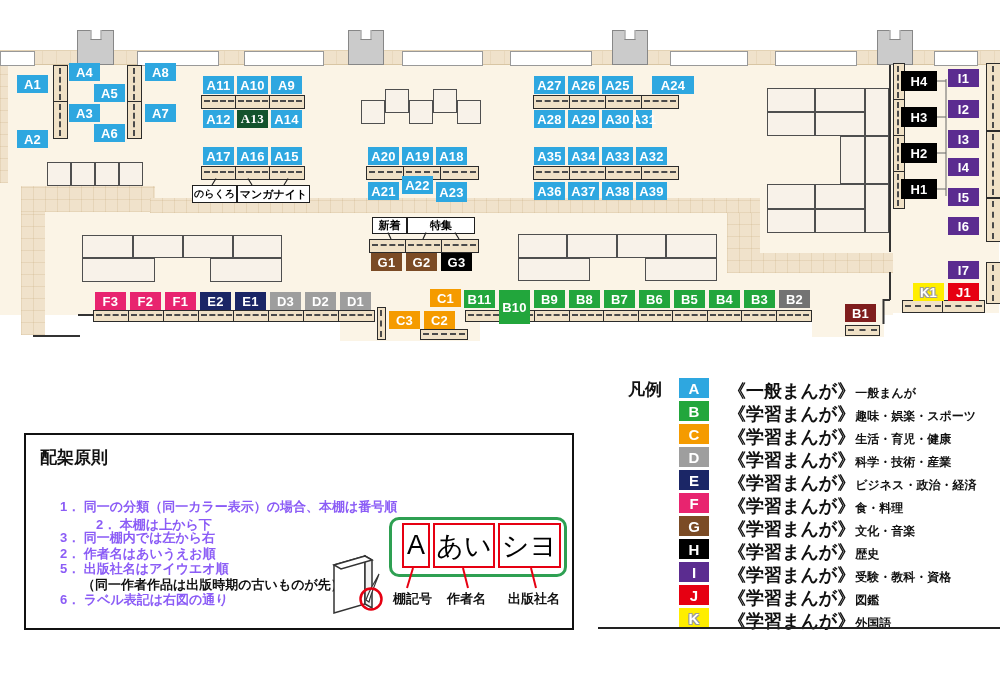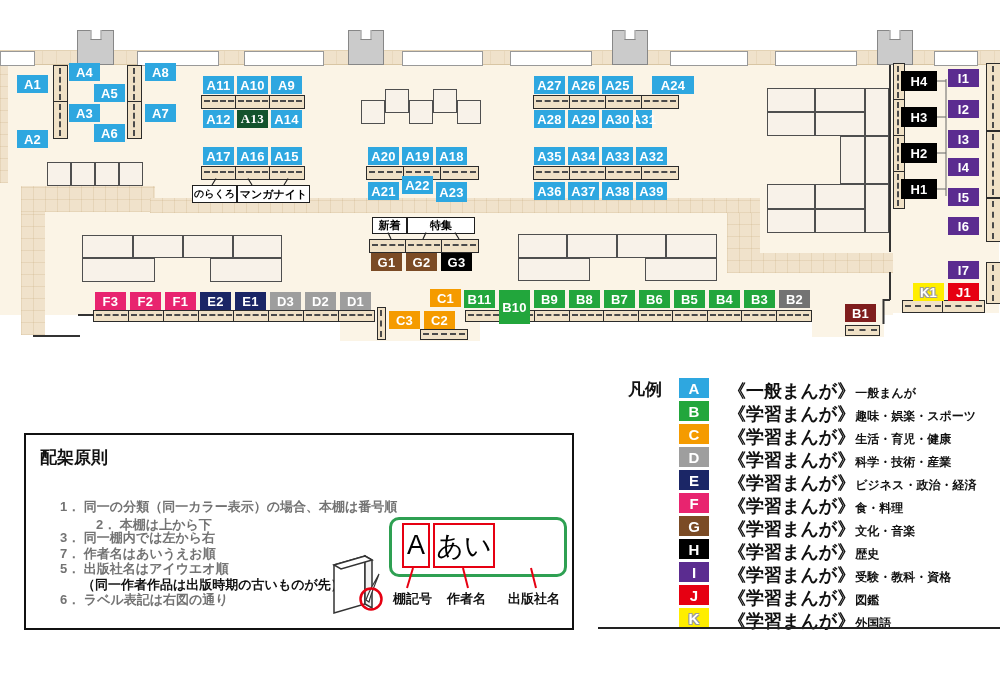--- a/index.html
+++ b/index.html
@@ -24,21 +24,21 @@
   .maplabel{display:flex;align-items:center;justify-content:center;color:#fff;font-weight:bold;
     font-size:13px;z-index:3;letter-spacing:.3px;}
   .outline-text{text-shadow:-1px -1px 0 #9b9b9b,1px -1px 0 #9b9b9b,-1px 1px 0 #9b9b9b,1px 1px 0 #9b9b9b;}
   .callout{background:#fff;border:1px solid #1e1e1e;color:#000;font-weight:bold;z-index:3;
     display:flex;align-items:center;justify-content:center;white-space:nowrap;}
   svg.lines{position:absolute;left:0;top:0;z-index:4;pointer-events:none;}
   
   #principles{left:24px;top:433px;width:546px;height:193px;border:2px solid #111;background:#fff;z-index:5;}
   .p-title{position:absolute;left:14px;top:11px;font-size:17px;font-weight:bold;color:#111;}
   .p-intro{position:absolute;left:22px;top:38px;font-size:13px;font-weight:bold;color:#111;}
-  .p-item{position:absolute;left:34px;font-size:13px;font-weight:bold;color:#737373;white-space:nowrap;}
+  .p-item{position:absolute;left:34px;font-size:13px;font-weight:bold;color:#8b5cf6;white-space:nowrap;}
   .p-note{position:absolute;left:56px;font-size:13px;font-weight:bold;color:#111;white-space:nowrap;}
   
   #greenbox{left:389px;top:517px;width:178px;height:60px;border:3.5px solid #2EA052;border-radius:10px;
     background:#fff;z-index:6;box-sizing:border-box;}
   .redbox{position:absolute;border:2px solid #E60012;background:#fff;color:#000;display:flex;
     align-items:center;justify-content:center;z-index:7;box-sizing:border-box;}
   #diagram-svg{z-index:8;}
   .diag-label{position:absolute;font-size:13px;font-weight:bold;color:#111;z-index:7;white-space:nowrap;}
   
   #legend-title{left:628px;top:378px;font-size:17px;font-weight:bold;color:#111;z-index:5;}
@@ -375,30 +375,31 @@
     <path d="M937 81 H946 M937 117 H946 M937 153 H946 M937 189 H946 M946 79 V196" stroke="#666" stroke-width="1" fill="none"></path>
     <path d="M212 185 L216 178.5 M252 185 L248 178.5 M284 185 L288 178.5 M388 232.5 L391 239 M426 232.5 L423 239 M455 232.5 L459 239" stroke="#222" stroke-width="1.2" fill="none"></path>
   </svg>
 
   <div id="principles" class="abs">
     <div class="p-title">配架原則</div>
     <div id="p-items">
         <div class="p-item" style="top: 63px;">1． 同一の分類（同一カラー表示）の場合、本棚は番号順</div>
         <div class="p-item" style="top: 81px; margin-left: 36px;">2． 本棚は上から下</div>
         <div class="p-item" style="top: 94px;">3． 同一棚内では左から右</div>
-        <div class="p-item" style="top: 109.5px;">7． 作者名はあいうえお順</div>
+        <div class="p-item" style="top: 109.5px;">2． 作者名はあいうえお順</div>
         <div class="p-item" style="top: 125px;">5． 出版社名はアイウエオ順</div>
         <div class="p-note" style="top: 140.5px;">（同一作者作品は出版時期の古いものが先）</div>
         <div class="p-item" style="top: 156px;">6． ラベル表記は右図の通り</div>
       </div>
   </div>
 
   <div id="greenbox" class="abs"></div>
   <div class="redbox" style="left:402px;top:523px;width:28px;height:45px;font-size:27px;">A</div>
   <div class="redbox" style="left:433px;top:523px;width:62px;height:45px;font-size:27px;">あい</div>
+  <div class="redbox" style="left:498px;top:523px;width:63px;height:45px;font-size:27px;">シヨ</div>
   <div class="diag-label" style="left:393px;top:590px;">棚記号</div>
   <div class="diag-label" style="left:447px;top:590px;font-family:Liberation Serif, serif;">作者名</div>
   <div class="diag-label" style="left:508px;top:590px;">出版社名</div>
   <svg id="diagram-svg" class="lines" style="left:330px;top:515px;" width="250" height="105">
     <polygon points="4,50 35,41 35,89 4,98" fill="#fff" stroke="#333" stroke-width="1.5"></polygon>
     <polygon points="35,41 42,45 42,93 35,89" fill="#f2f2f2" stroke="#333" stroke-width="1.5"></polygon>
     <polygon points="4,50 35,41 42,45 11,54" fill="#fff" stroke="#333" stroke-width="1.5"></polygon>
     <path d="M36,85 C40,73 45,67 49,59 C46,68 42,75 39,87 Z" fill="#fff" stroke="#333" stroke-width="1.2"></path>
     <circle cx="41" cy="84" r="10.5" fill="none" stroke="#E60012" stroke-width="2.5"></circle>
     <path d="M83,53 L77,73 M133,53 L138,73 M201,53 L206,73" stroke="#E60012" stroke-width="2" fill="none"></path>

